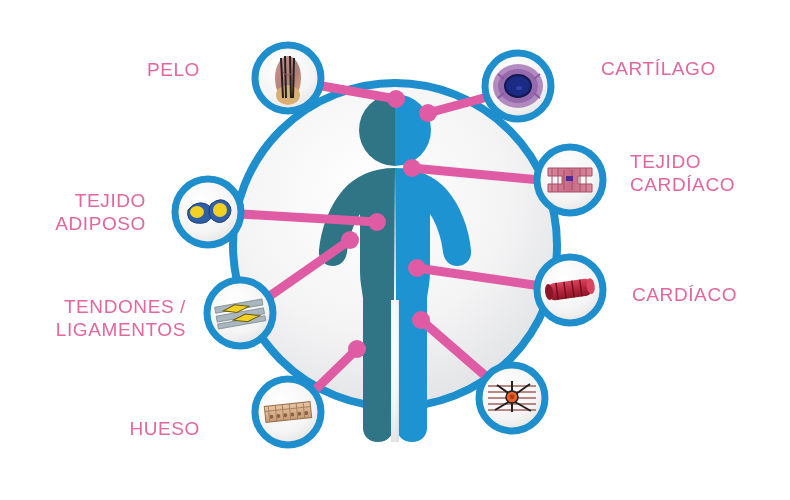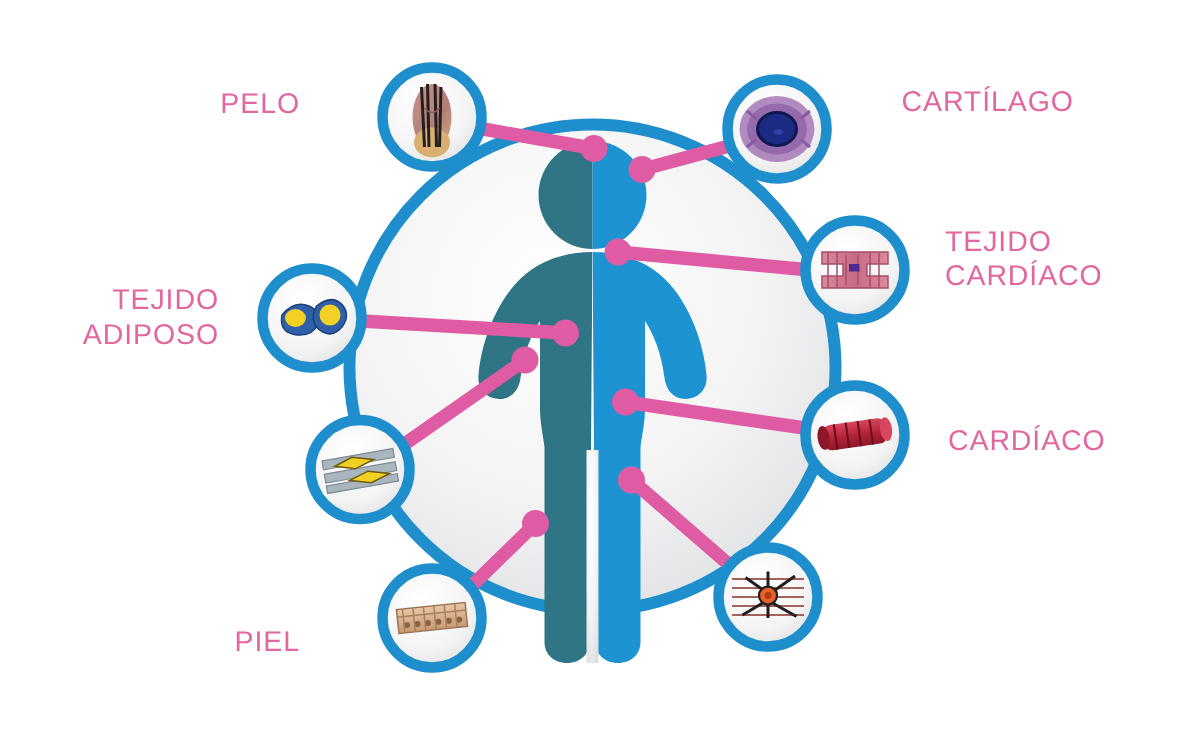--- a/index.html
+++ b/index.html
@@ -235,19 +235,21 @@
 <div class="label left" style="left:120px;top:58px;width:80px;">PELO</div>
 
 <div class="label right" style="left:561px;top:57px;width:200px;margin-left:40px;">CARTÍLAGO</div>
 
 <div class="label right" style="left:630px;top:150px;width:150px;">TEJIDO
 CARDÍACO</div>
 
 <div class="label right" style="left:632px;top:283px;width:150px;">CARDÍACO</div>
 
 
-<div class="label left" style="left:120px;top:417px;width:80px;">PIEL</div>
-
+<div class="label left" style="left:120px;top:417px;width:80px;">HUESO</div>
+
+<div class="label left" style="left:10px;top:295px;width:176px;">TENDONES /
+LIGAMENTOS</div>
 
 <div class="label left" style="left:10px;top:189px;width:136px;">TEJIDO
 ADIPOSO</div>
 
 </div>
 
 </body></html>

